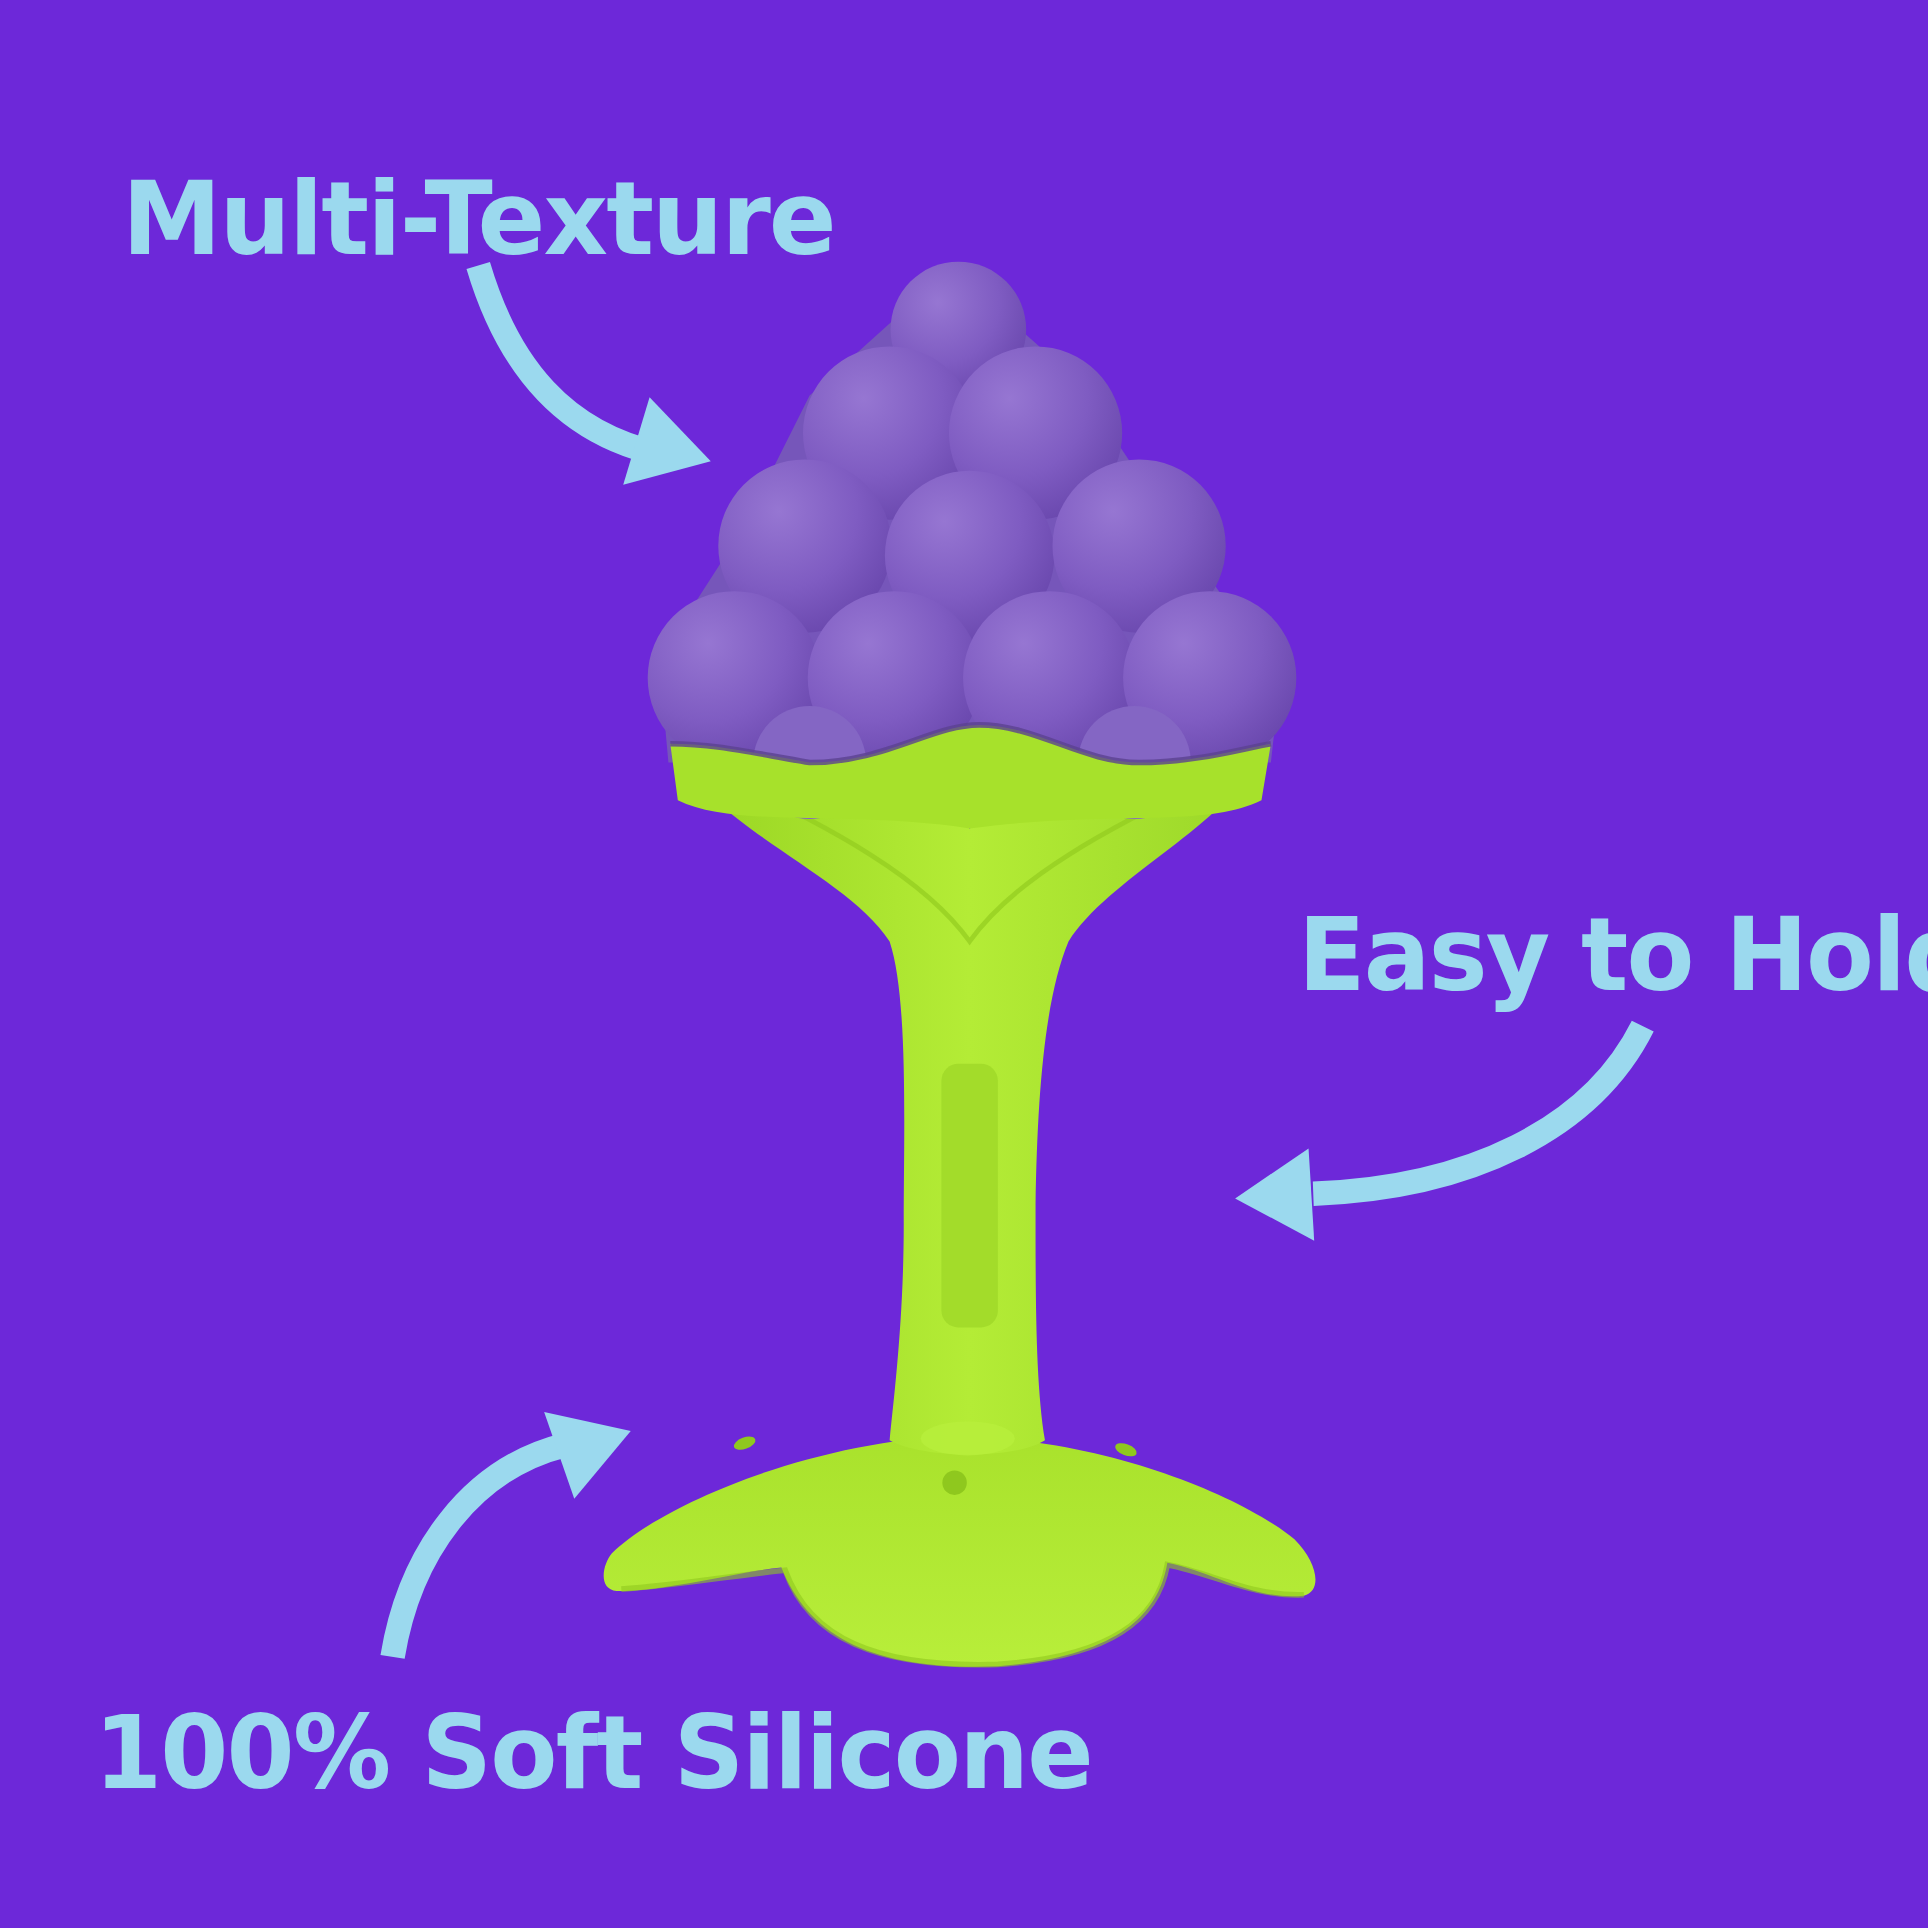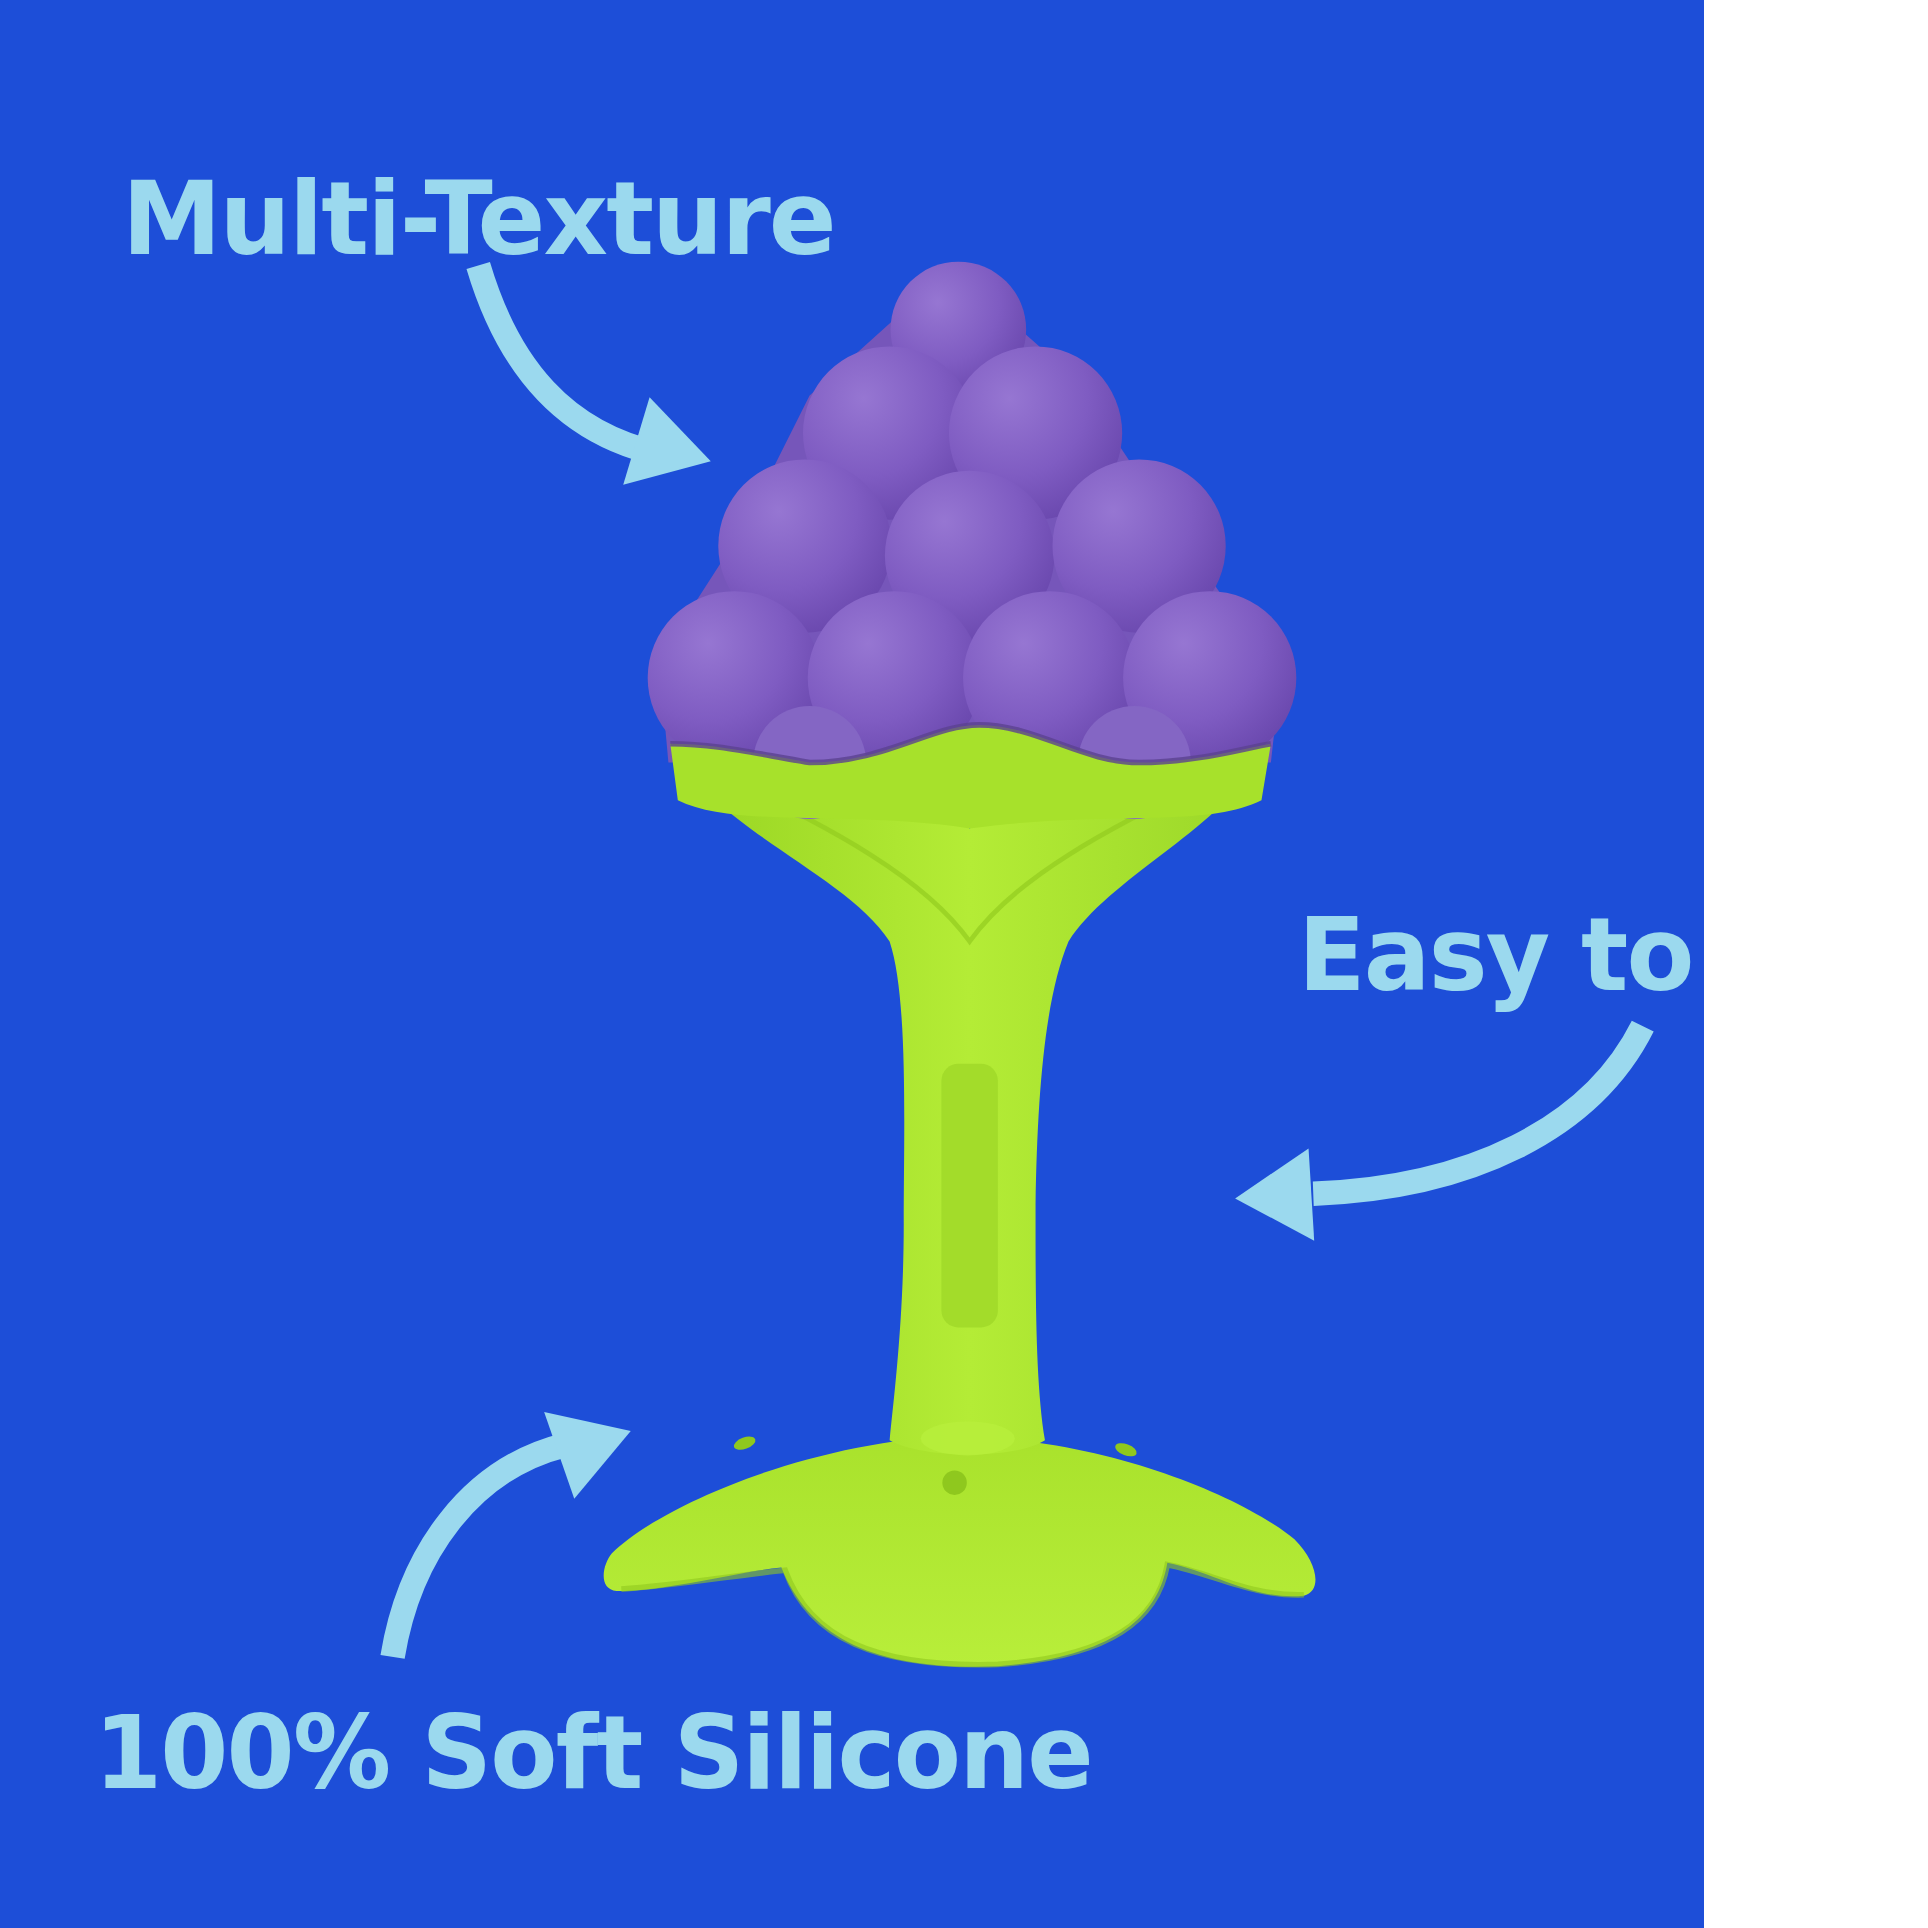--- a/index.html
+++ b/index.html
@@ -1,20 +1,20 @@
 <!DOCTYPE html>
 <html style="font-size:15px"><head>
   <meta charset="utf-8">
   <style>
     html, body { margin: 0; padding: 0; background: #ffffff; }
     .canvas {
       position: relative;
-      width: 1704px;
+      width: 1928px;
       height: 1928px;
-      background: #1d4ed8;
+      background: #6d28d9;
       overflow: hidden;
       font-family: "DejaVu Sans", "Liberation Sans", sans-serif;
     }
     .label {
       position: absolute;
       color: #9bd9ee;
       font-weight: bold;
       white-space: nowrap;
       letter-spacing: -1.9px;
       line-height: 1;

